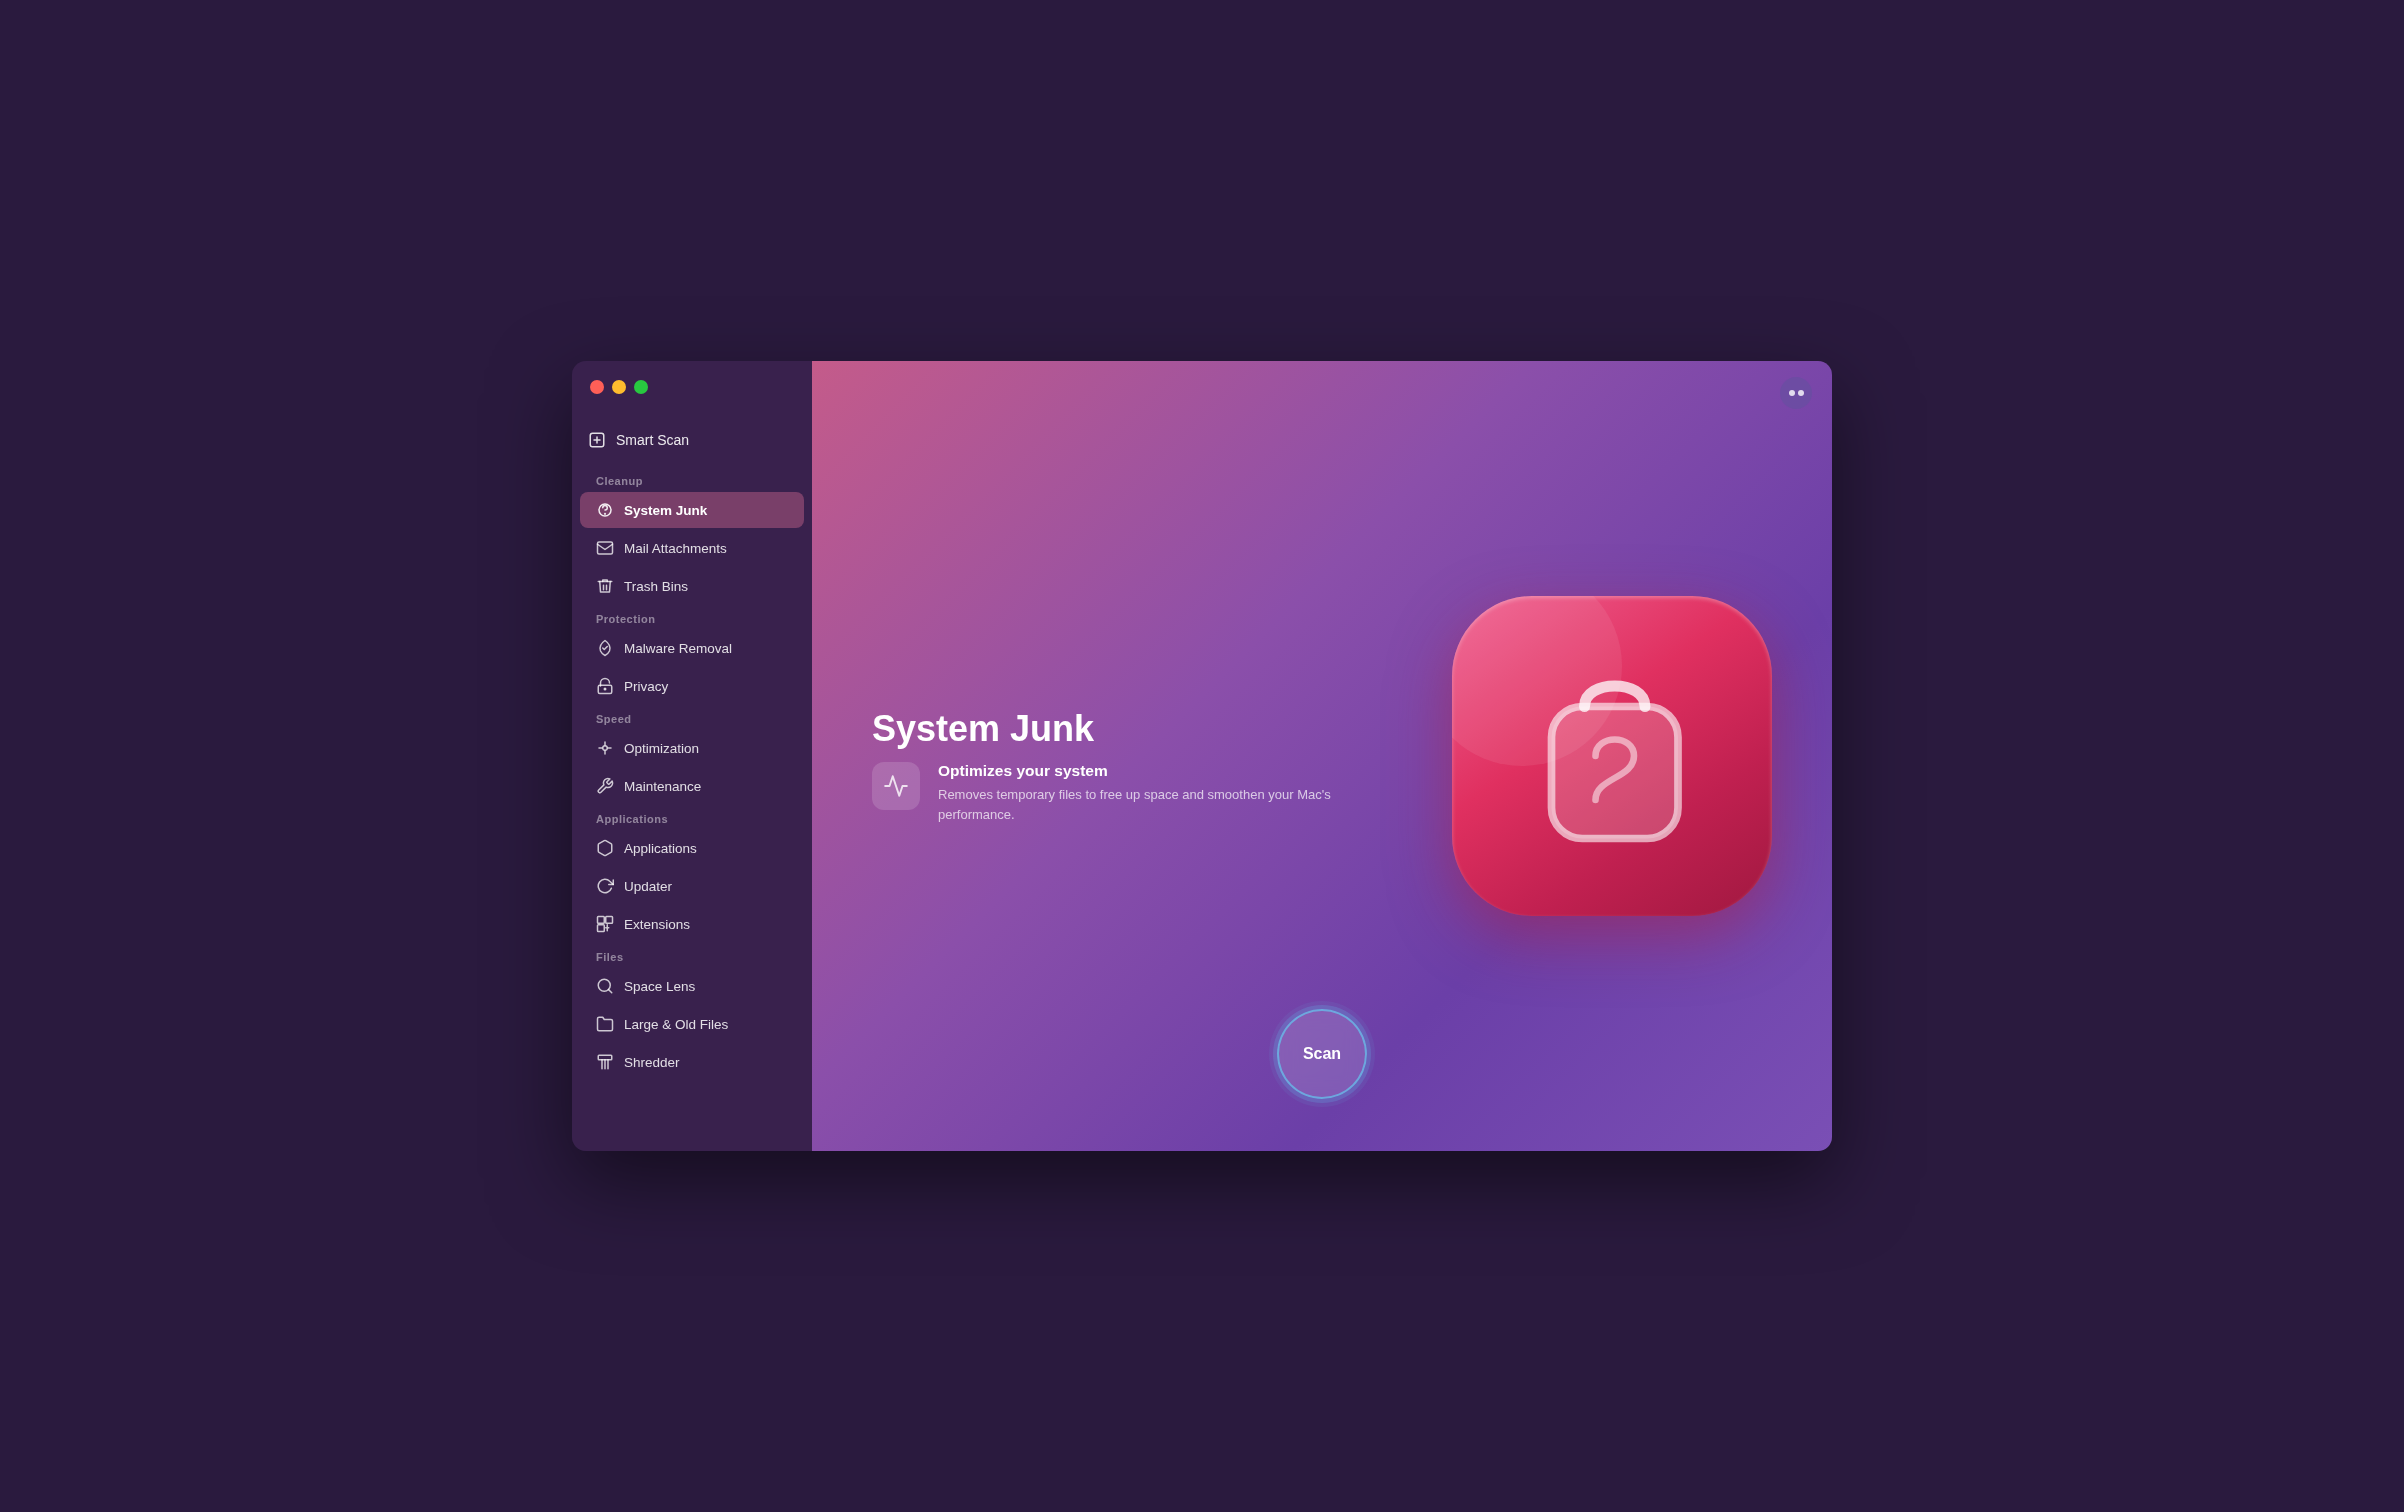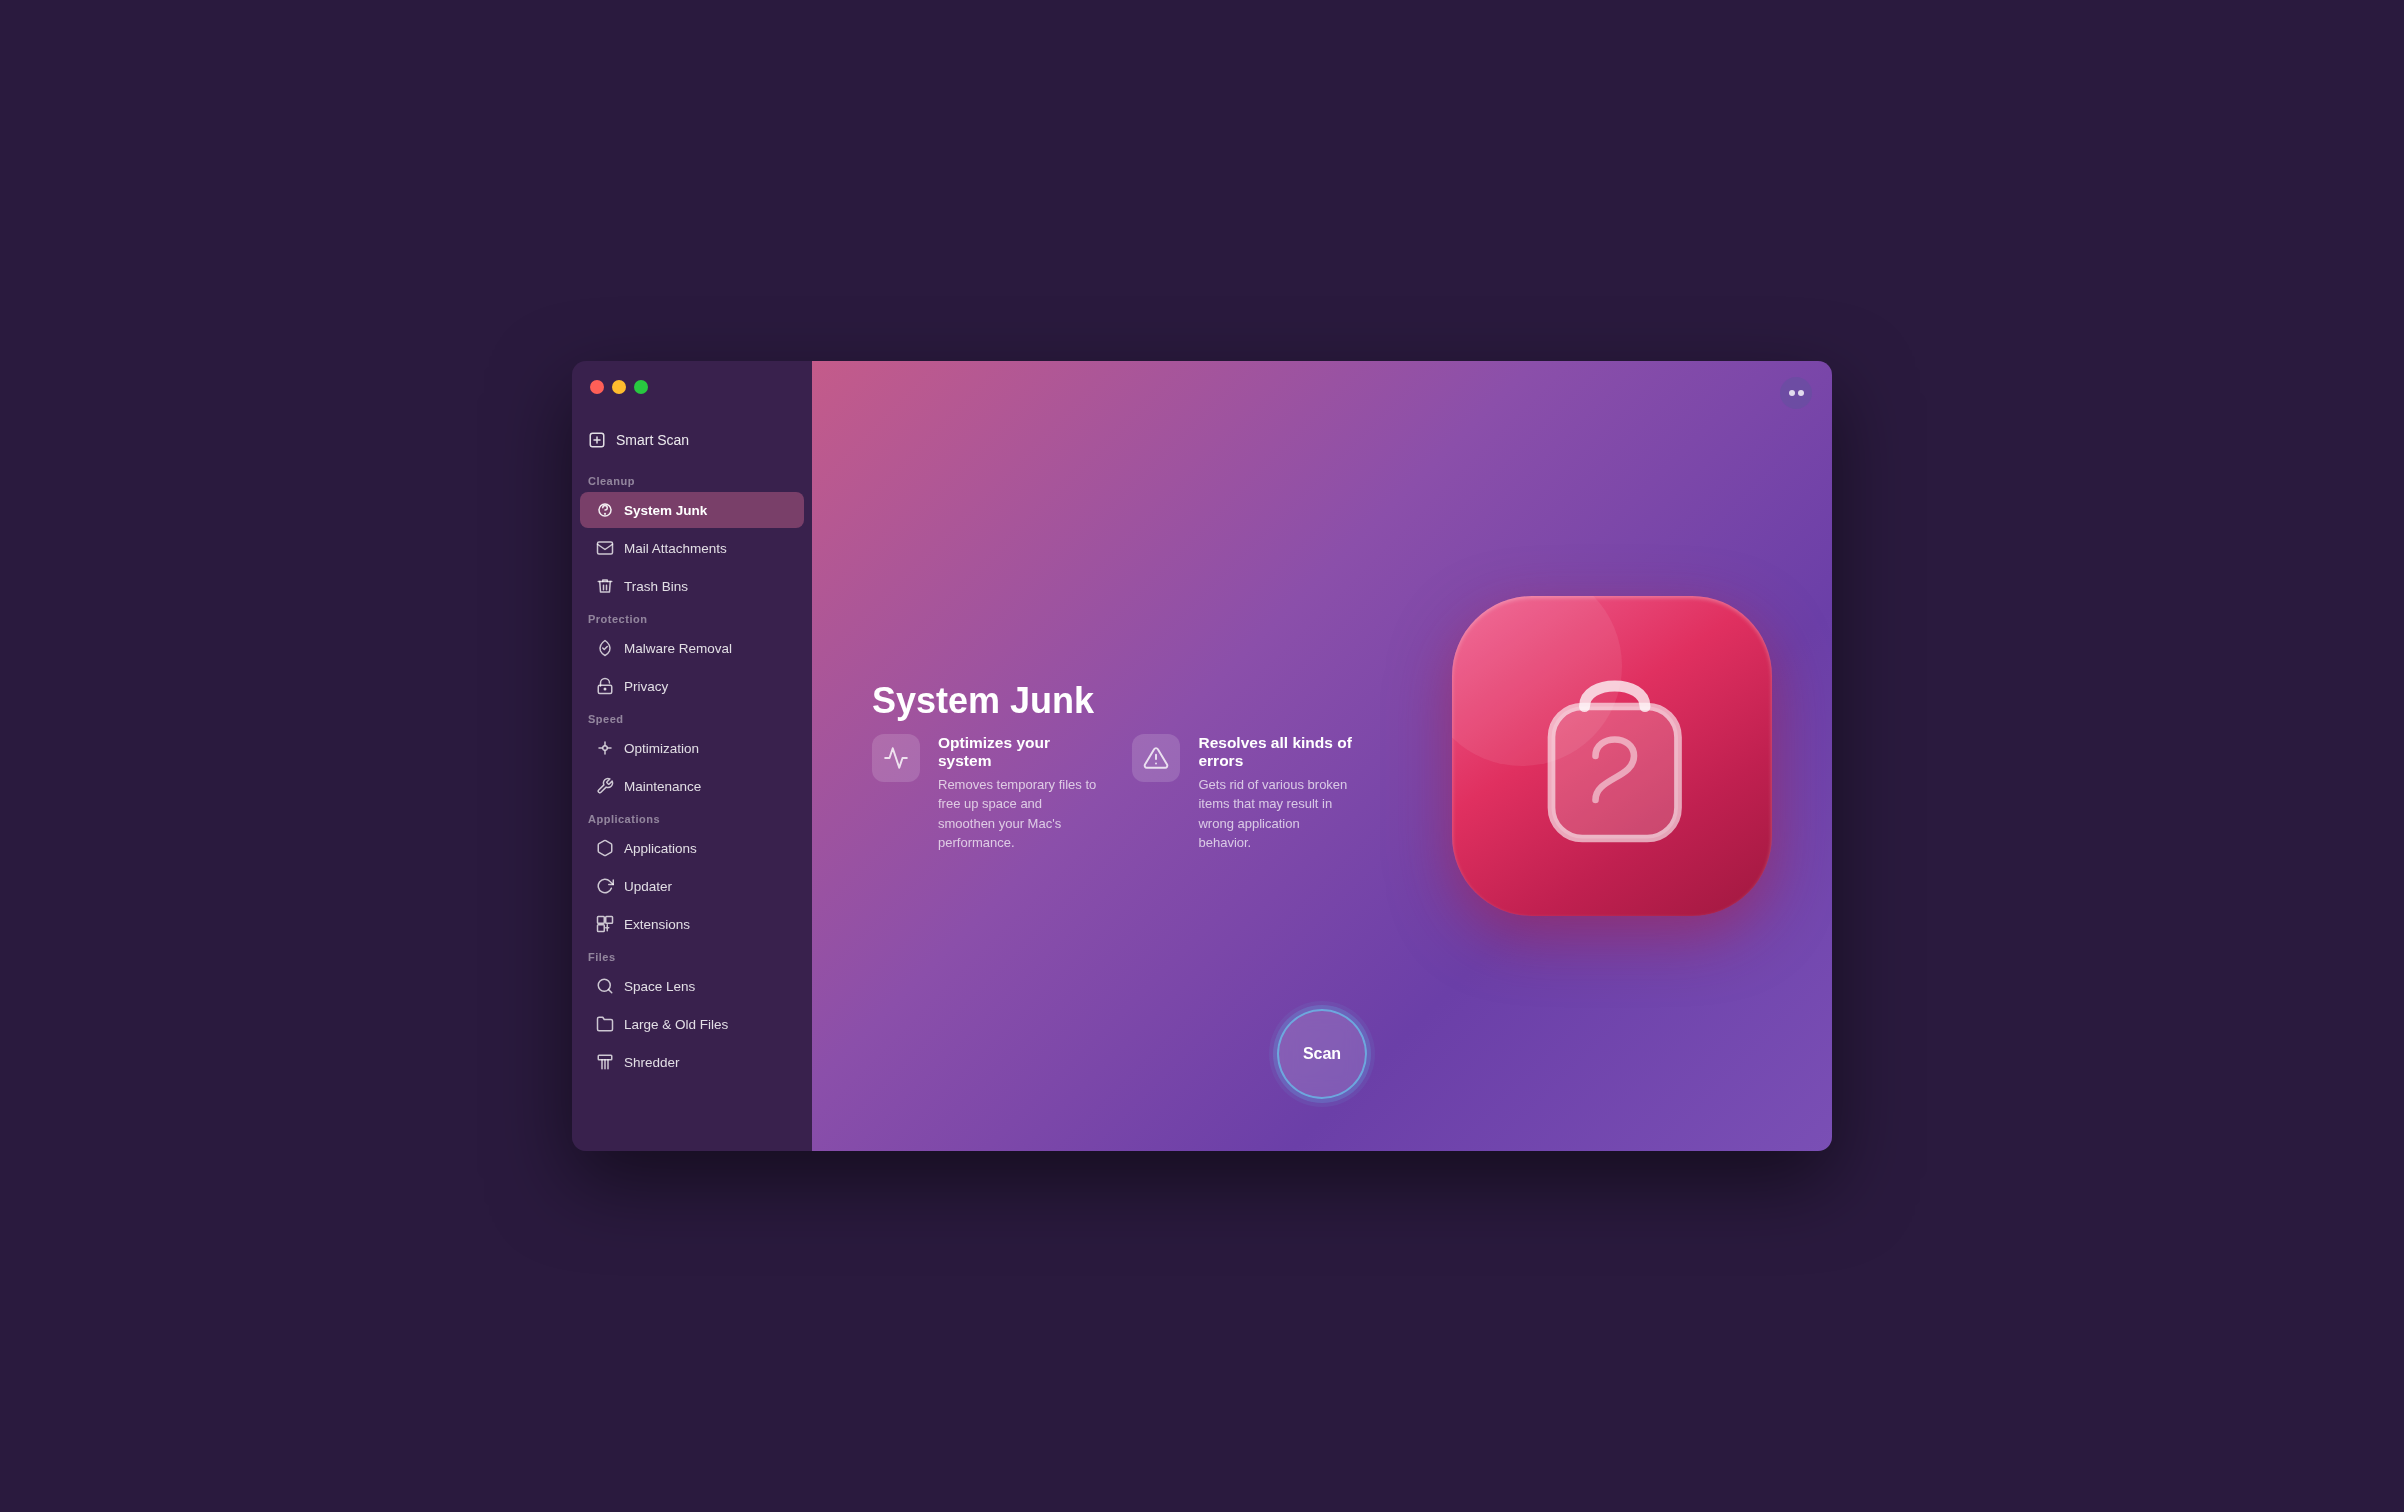--- a/index.html
+++ b/index.html
@@ -65,20 +65,21 @@
       cursor: pointer;
     }
 
     .sidebar-section-label {
       font-size: 11px;
       font-weight: 600;
       color: rgba(255,255,255,0.45);
       padding: 8px 16px 4px 16px;
       letter-spacing: 0.5px;
       text-transform: none;
+      margin-left: 8px;
     }
 
     .sidebar-item {
       display: flex;
       align-items: center;
       gap: 10px;
       padding: 9px 16px;
       color: rgba(255,255,255,0.85);
       font-size: 13.5px;
       font-weight: 400;
@@ -475,33 +476,20 @@
             <svg viewBox="0 0 24 24">
               <polyline points="22 12 18 12 15 21 9 3 6 12 2 12"></polyline>
             </svg>
           </div>
           <div class="feature-text">
             <h3>Optimizes your system</h3>
             <p>Removes temporary files to free up space and smoothen your Mac's performance.</p>
           </div>
         </div>
 
-        <div class="feature-item">
-          <div class="feature-icon-box">
-            <svg viewBox="0 0 24 24">
-              <path d="M10.29 3.86L1.82 18a2 2 0 0 0 1.71 3h16.94a2 2 0 0 0 1.71-3L13.71 3.86a2 2 0 0 0-3.42 0z"></path>
-              <line x1="12" y1="9" x2="12" y2="13" stroke="rgba(255,255,255,0.8)" stroke-width="1.8"></line>
-              <line x1="12" y1="17" x2="12.01" y2="17" stroke="rgba(255,255,255,0.8)" stroke-width="1.8"></line>
-            </svg>
-          </div>
-          <div class="feature-text">
-            <h3>Resolves all kinds of errors</h3>
-            <p>Gets rid of various broken items that may result in wrong application behavior.</p>
-          </div>
-        </div>
 
       </div>
     </div>
 
     <div class="hero-icon">
       <div class="hero-icon-circle">
         <svg class="hero-svg" viewBox="0 0 200 200" fill="none">
 
           <rect x="45" y="55" width="115" height="120" rx="28" fill="rgba(255,255,255,0.18)" stroke="rgba(255,255,255,0.6)" stroke-width="7"></rect>
 

